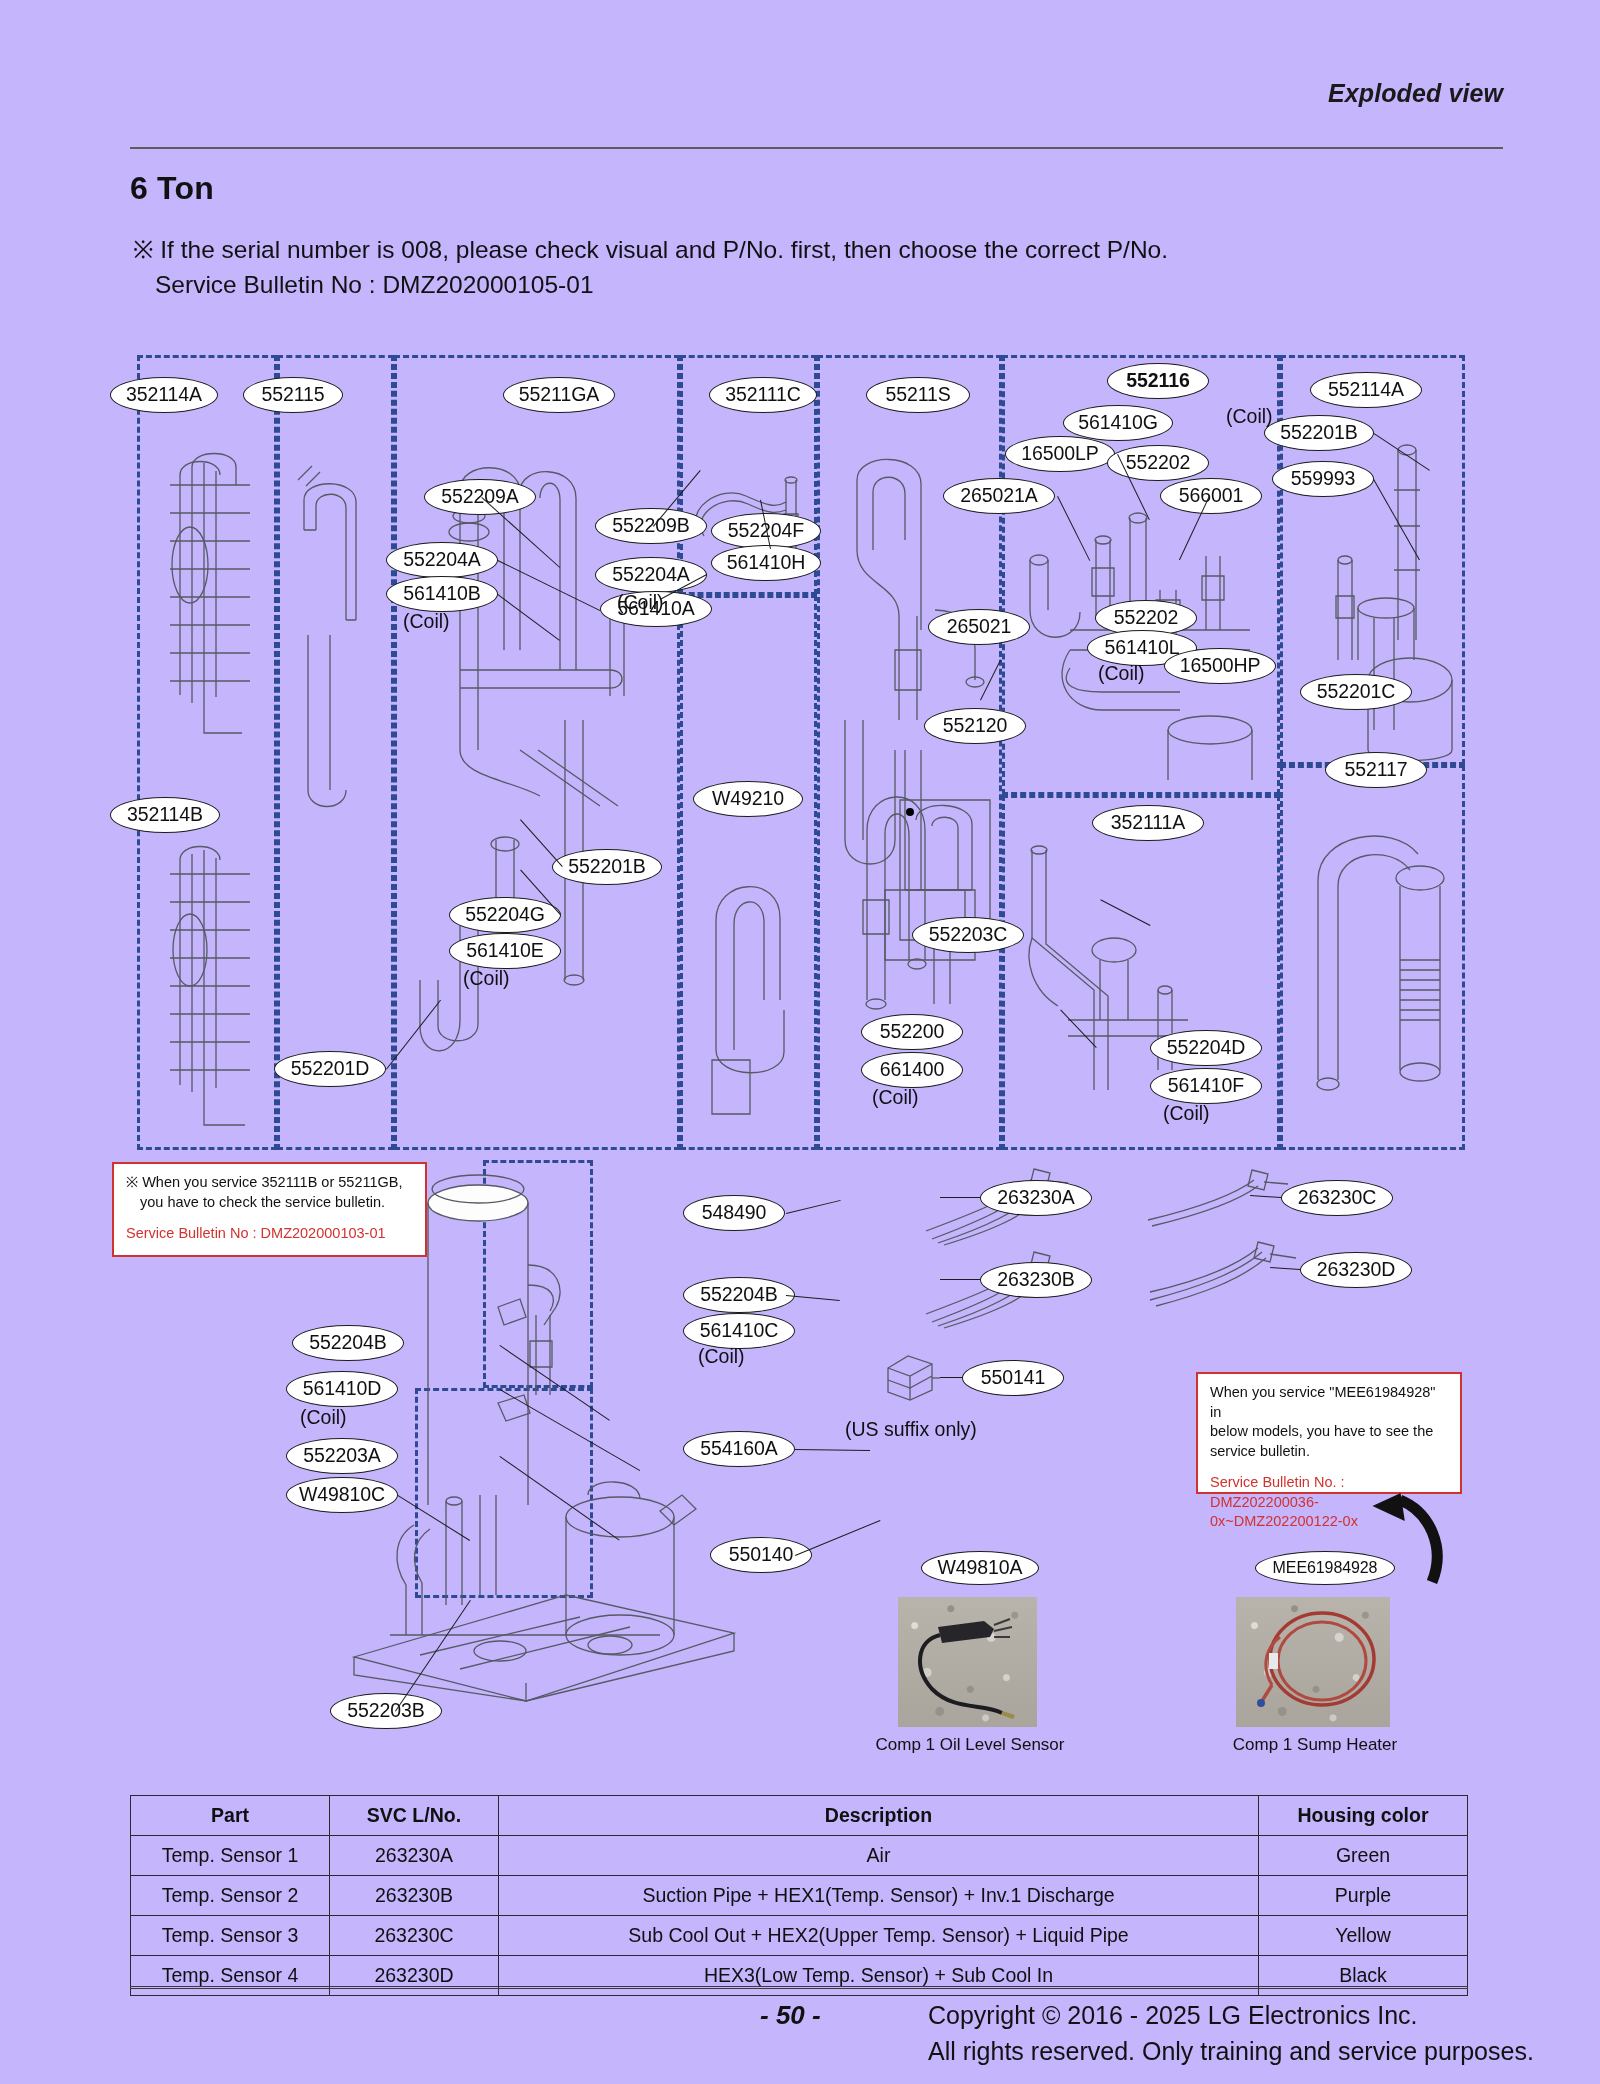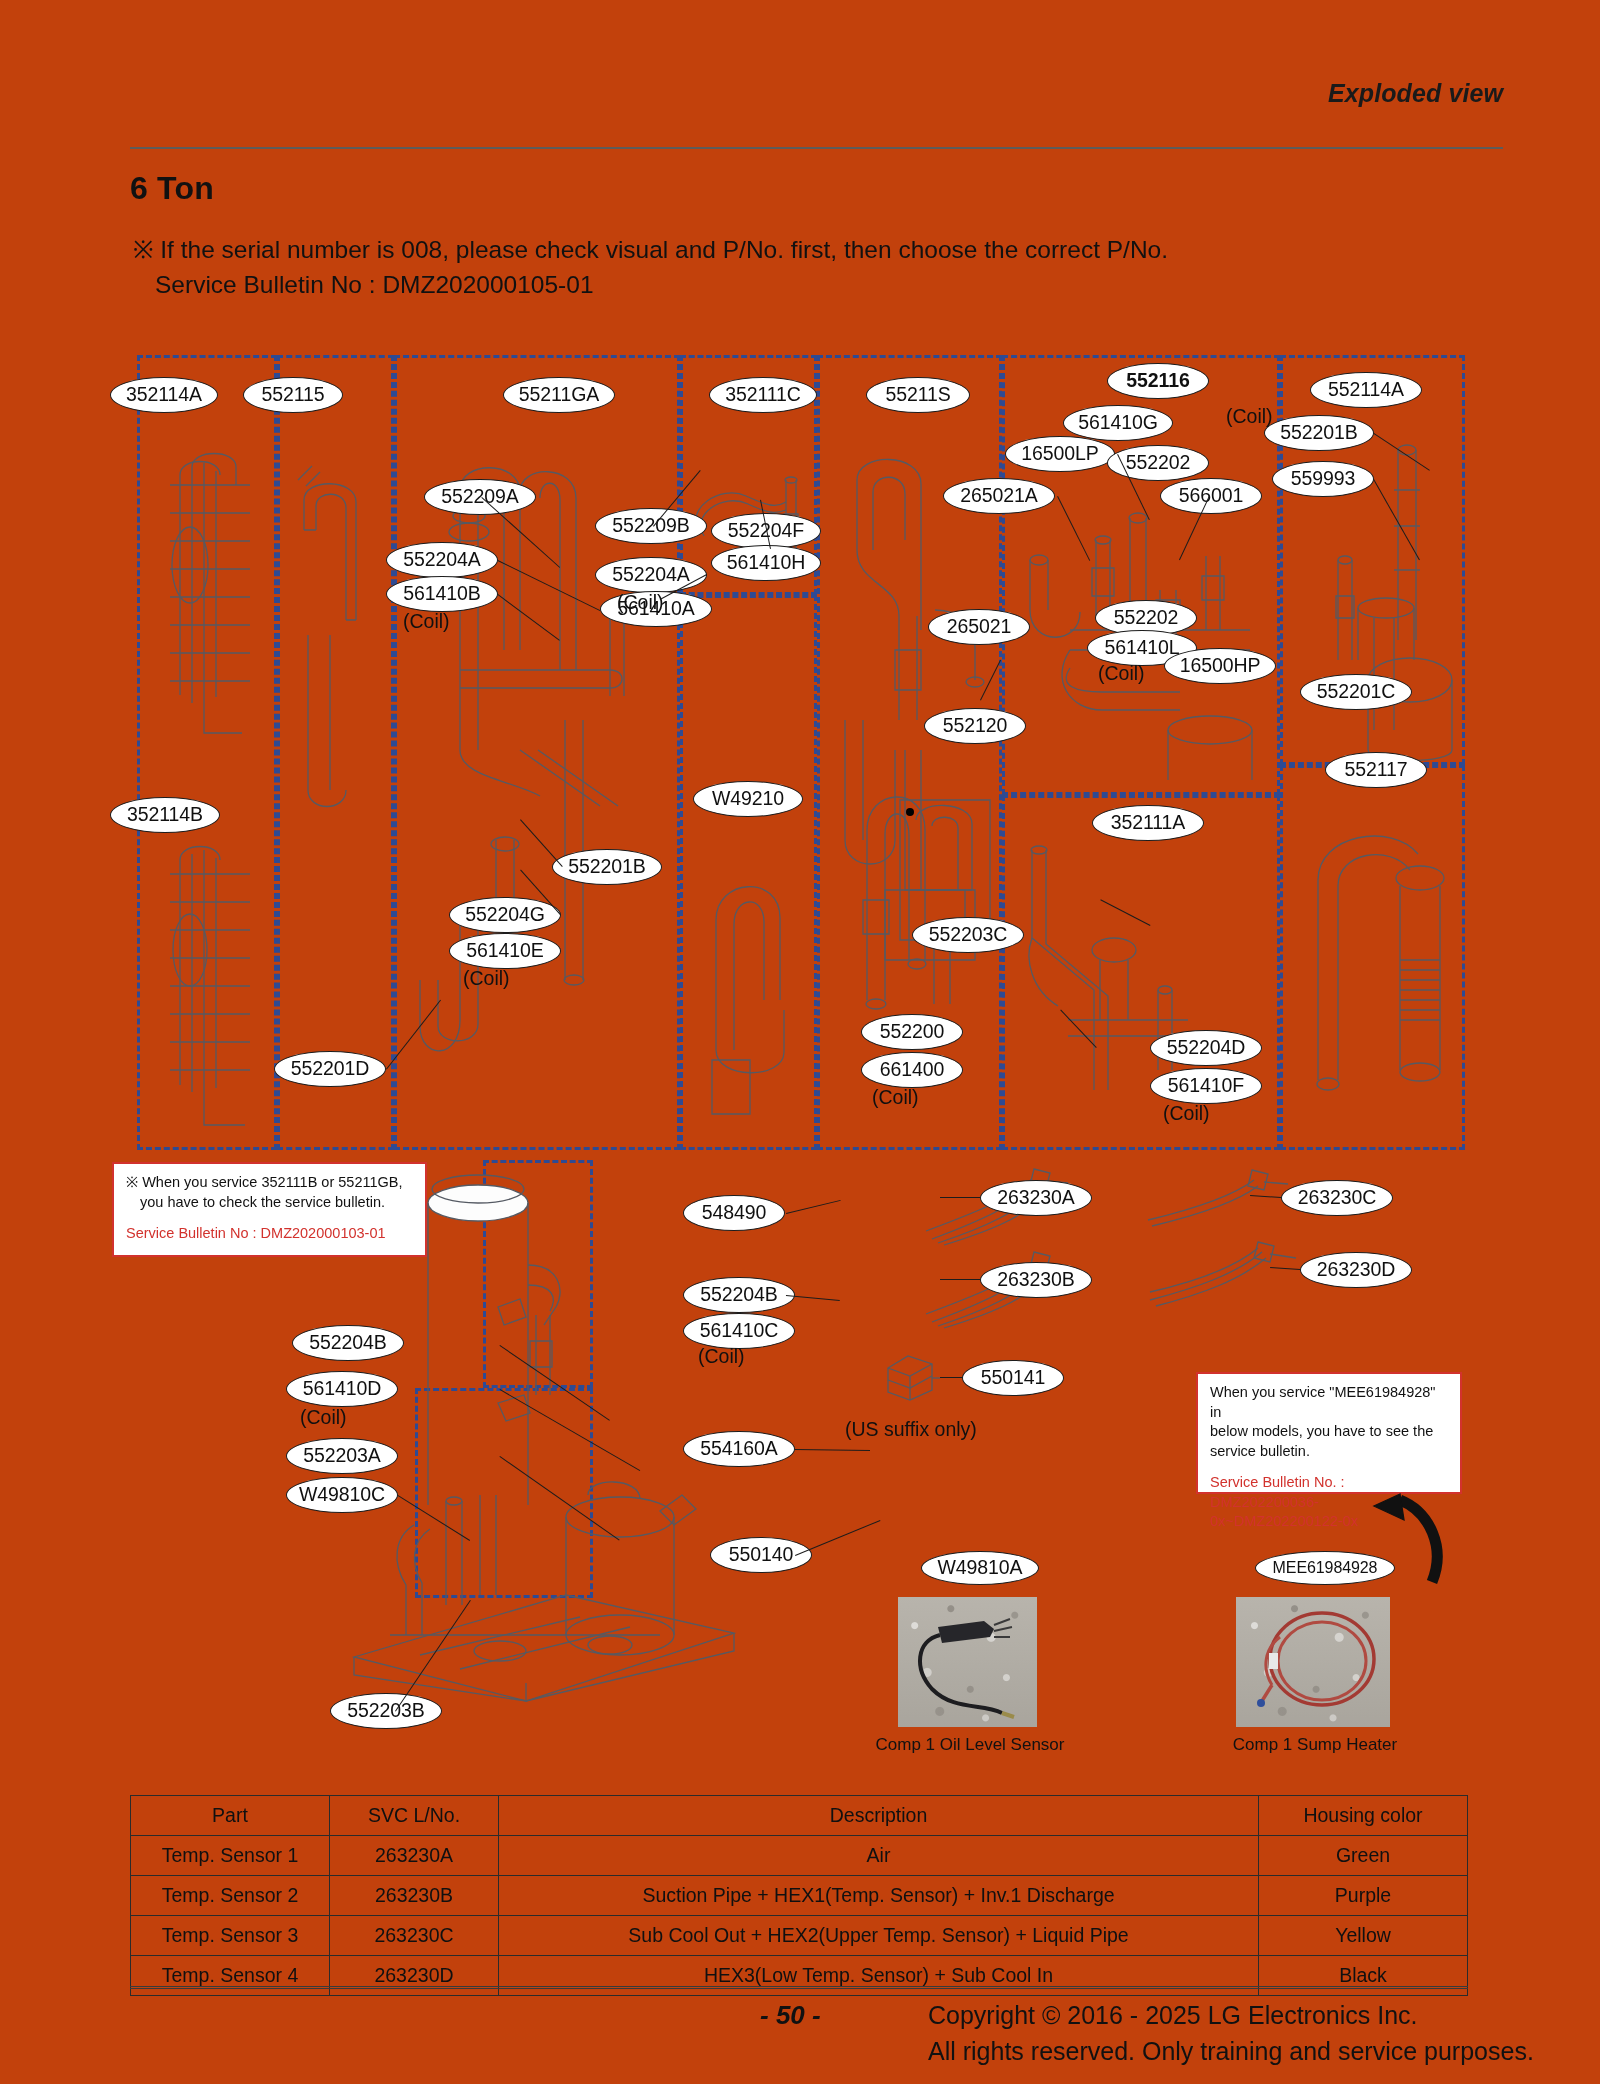--- a/index.html
+++ b/index.html
@@ -8,21 +8,21 @@
     background: #ffffff;
   }
   body {
     font-family: "Liberation Sans", sans-serif;
     color: #111111;
   }
   #page {
     position: relative;
     width: 1600px;
     height: 2084px;
-    background: #c2410c;
+    background: #c4b5fd;
     overflow: hidden;
   }
 
   
   .hdr-title {
     position: absolute;
     right: 97px;
     top: 79px;
     font-style: italic;
     font-size: 25px;
@@ -152,21 +152,21 @@
     border-collapse: collapse;
     font-size: 19.5px;
   }
   table.parts th, table.parts td {
     border: 1.5px solid #2b2b2b;
     text-align: center;
     padding: 8px 4px;
     font-weight: normal;
     color: #101010;
   }
-  table.parts th { font-weight: normal; }
+  table.parts th { font-weight: bold; }
   .col-part   { width: 190px; }
   .col-svc    { width: 160px; }
   .col-house  { width: 200px; }
 
   
   .foot-rule {
     position: absolute;
     left: 130px;
     right: 132px;
     top: 1986px;

